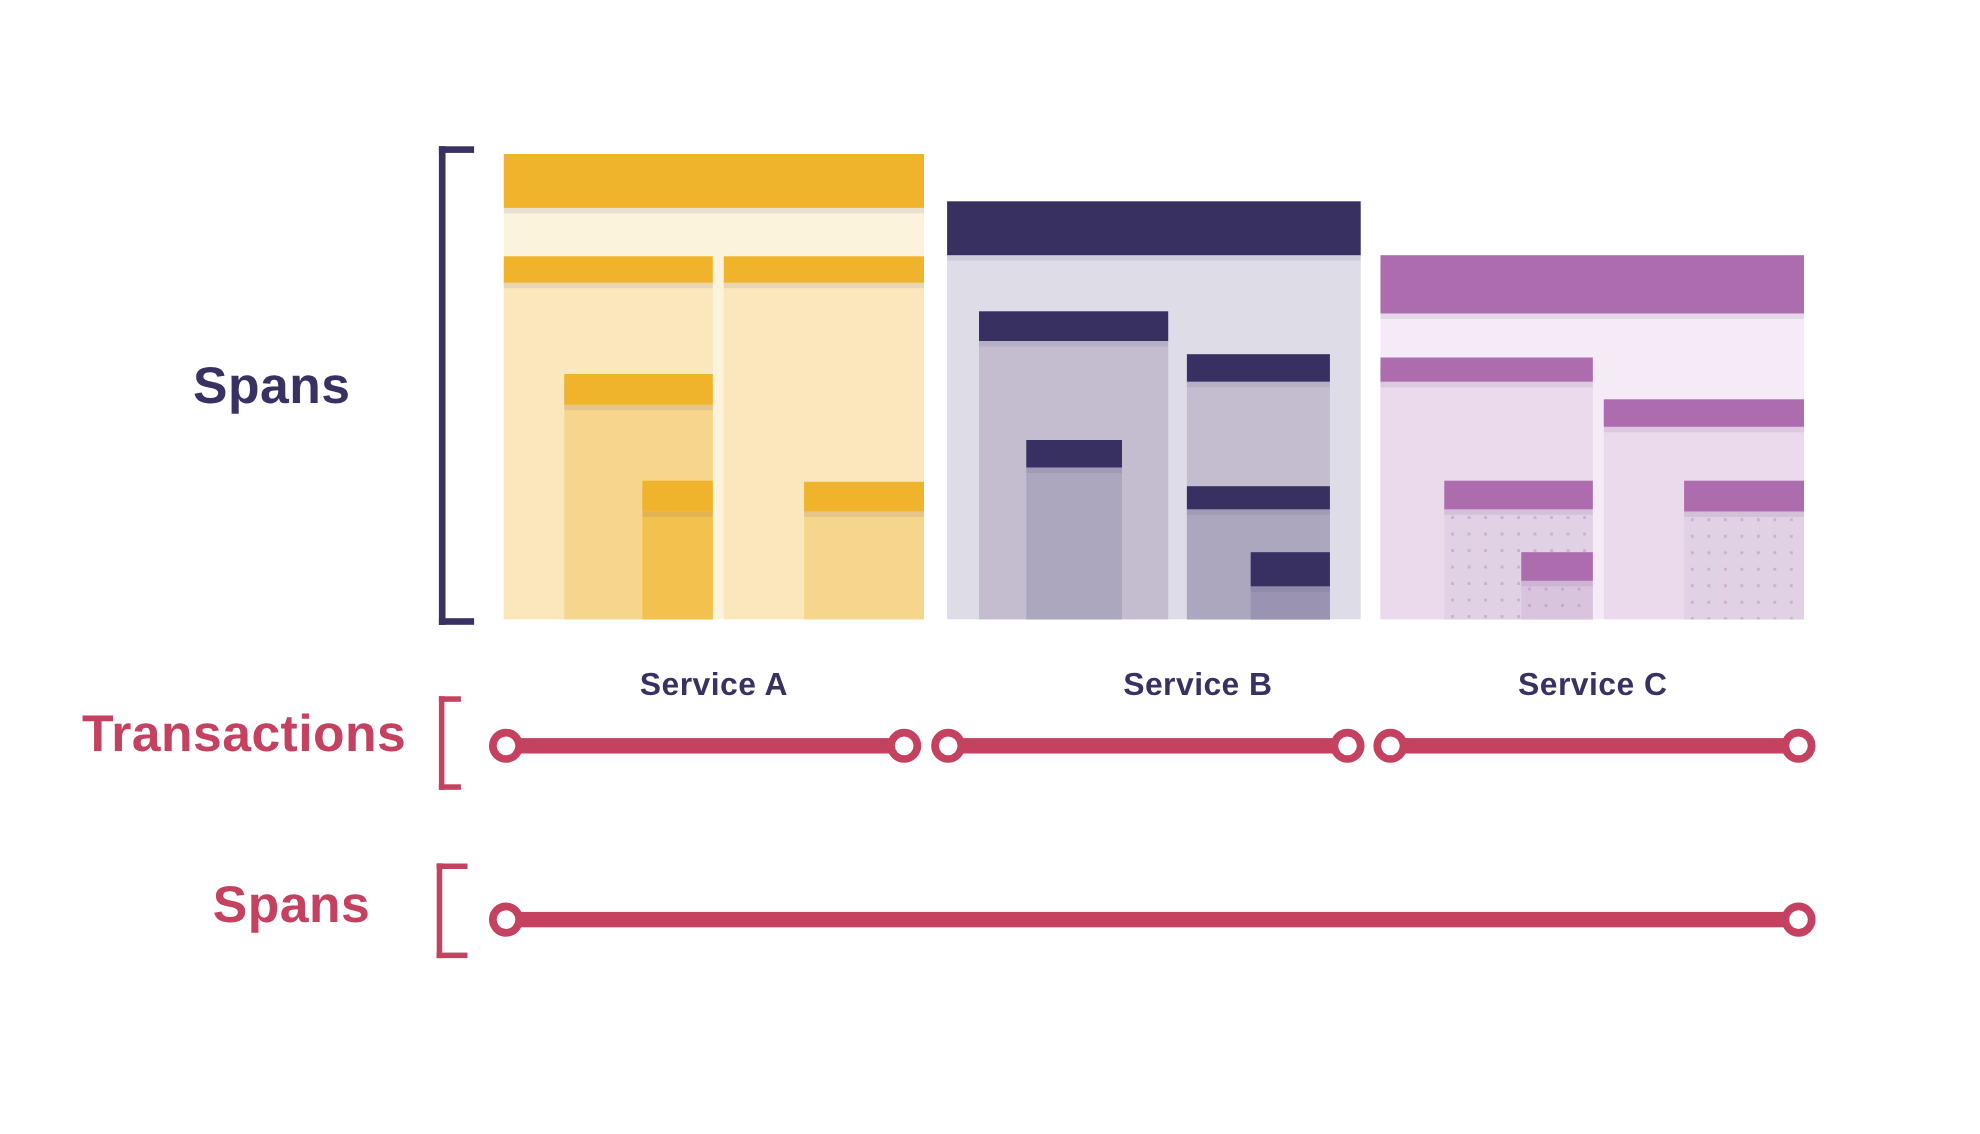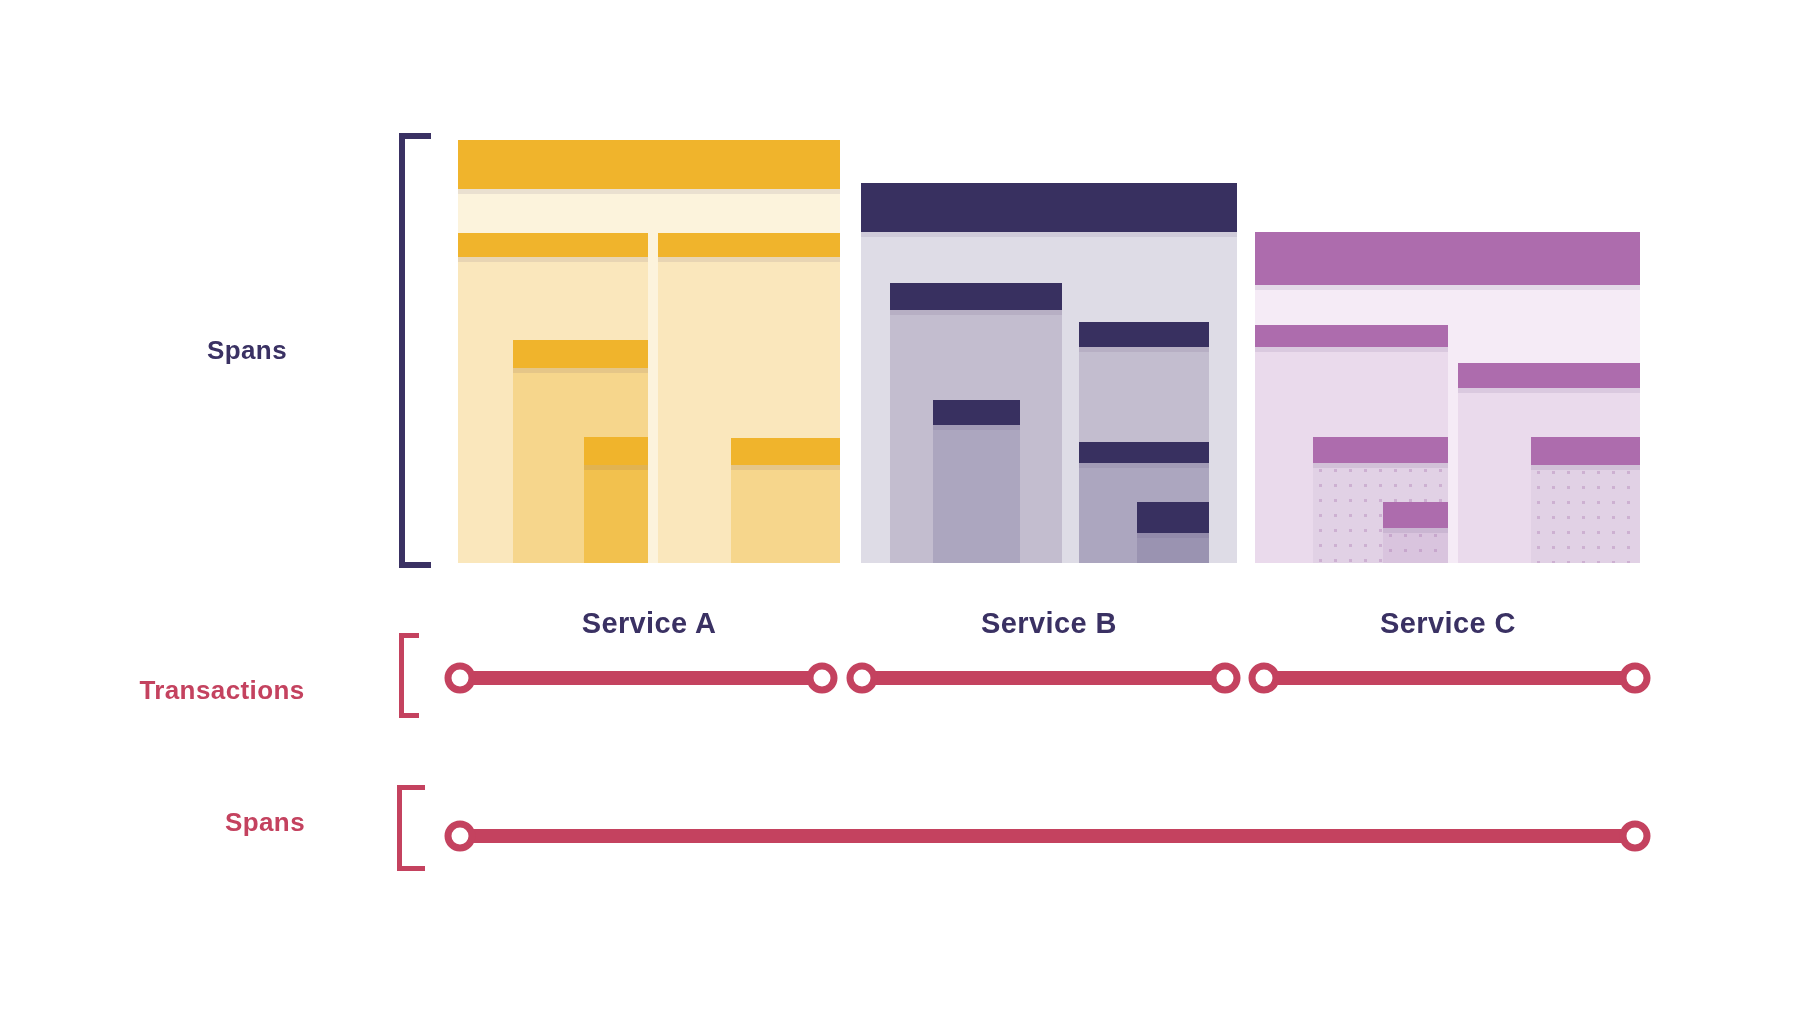--- a/index.html
+++ b/index.html
@@ -7,21 +7,21 @@
     --crimson:#C4425F;
     --bg:#ffffff;
   }
   html,body{margin:0;padding:0;background:var(--bg);}
   .canvas{
     position:relative;width:1800px;height:1031px;background:var(--bg);
     font-family:"Liberation Sans",sans-serif;overflow:hidden;
   }
   .side-label{
     position:absolute;transform:translate(-50%,-50%);
-    font-weight:bold;font-size:26px;letter-spacing:.4px;white-space:nowrap;
+    font-weight:bold;font-size:47px;letter-spacing:.4px;white-space:nowrap;
   }
   .navy-text{color:var(--navy);}
   .crimson-text{color:var(--crimson);}
   .service-label{
     position:absolute;top:623px;transform:translate(-50%,-50%);
     font-weight:bold;font-size:29px;letter-spacing:.4px;color:var(--navy);white-space:nowrap;
   }
   .bracket{
     position:absolute;box-sizing:border-box;background:transparent;
     border-style:solid;border-right:none;
@@ -46,21 +46,21 @@
     border:7px solid var(--crimson);background:#fff;border-radius:50%;
     transform:translate(-50%,-50%);
   }
 </style>
 </head>
 <body>
 
 <div class="canvas">
 
   <div class="side-label navy-text" style="left:247px;top:350px;">Spans</div>
-  <div class="side-label crimson-text" style="left:222px;top:666px;margin-top:24px;">Transactions</div>
+  <div class="side-label crimson-text" style="left:222px;top:666px;">Transactions</div>
   <div class="side-label crimson-text" style="left:265px;top:822px;">Spans</div>
 
   <div class="bracket bracket-navy" id="spans-bracket"></div>
   <div class="bracket bracket-crimson" id="transactions-bracket"></div>
   <div class="bracket bracket-crimson" id="trace-bracket"></div>
 
   <div id="span-layer">
       <div class="rect" style="left: 458px; top: 189px; width: 382px; height: 374px; background-color: rgb(252, 243, 220);"></div>
       <div class="rect span-bar" style="left: 458px; top: 140px; width: 382px; height: 49px; background-color: rgb(240, 180, 44);"></div>
       <div class="rect" style="left: 458px; top: 257px; width: 190px; height: 306px; background-color: rgb(250, 231, 188);"></div>
@@ -93,21 +93,21 @@
       <div class="rect span-bar" style="left: 1313px; top: 437px; width: 135px; height: 26px; background-color: rgb(173, 108, 173);"></div>
       <div class="rect dotted" style="left: 1383px; top: 528px; width: 65px; height: 35px; background-color: rgb(217, 196, 222);"></div>
       <div class="rect span-bar" style="left: 1383px; top: 502px; width: 65px; height: 26px; background-color: rgb(173, 108, 173);"></div>
       <div class="rect" style="left: 1458px; top: 388px; width: 182px; height: 175px; background-color: rgb(234, 218, 236);"></div>
       <div class="rect span-bar" style="left: 1458px; top: 363px; width: 182px; height: 25px; background-color: rgb(173, 108, 173);"></div>
       <div class="rect dotted" style="left: 1531px; top: 465px; width: 109px; height: 98px; background-color: rgb(225, 209, 229);"></div>
       <div class="rect span-bar" style="left: 1531px; top: 437px; width: 109px; height: 28px; background-color: rgb(173, 108, 173);"></div>
     </div>
 
   <div class="service-label" style="left:649px;">Service A</div>
-  <div class="service-label" style="left:1049px;">Service B</div>
+  <div class="service-label" style="left:1089px;">Service B</div>
   <div class="service-label" style="left:1448px;">Service C</div>
 
   <div id="timeline-layer">
       <div class="tl-line" style="left: 460px; top: 678px; width: 362px;"></div>
       <div class="tl-dot" style="left: 460px; top: 678px;"></div>
       <div class="tl-dot" style="left: 822px; top: 678px;"></div>
       <div class="tl-line" style="left: 862px; top: 678px; width: 363px;"></div>
       <div class="tl-dot" style="left: 862px; top: 678px;"></div>
       <div class="tl-dot" style="left: 1225px; top: 678px;"></div>
       <div class="tl-line" style="left: 1264px; top: 678px; width: 371px;"></div>

